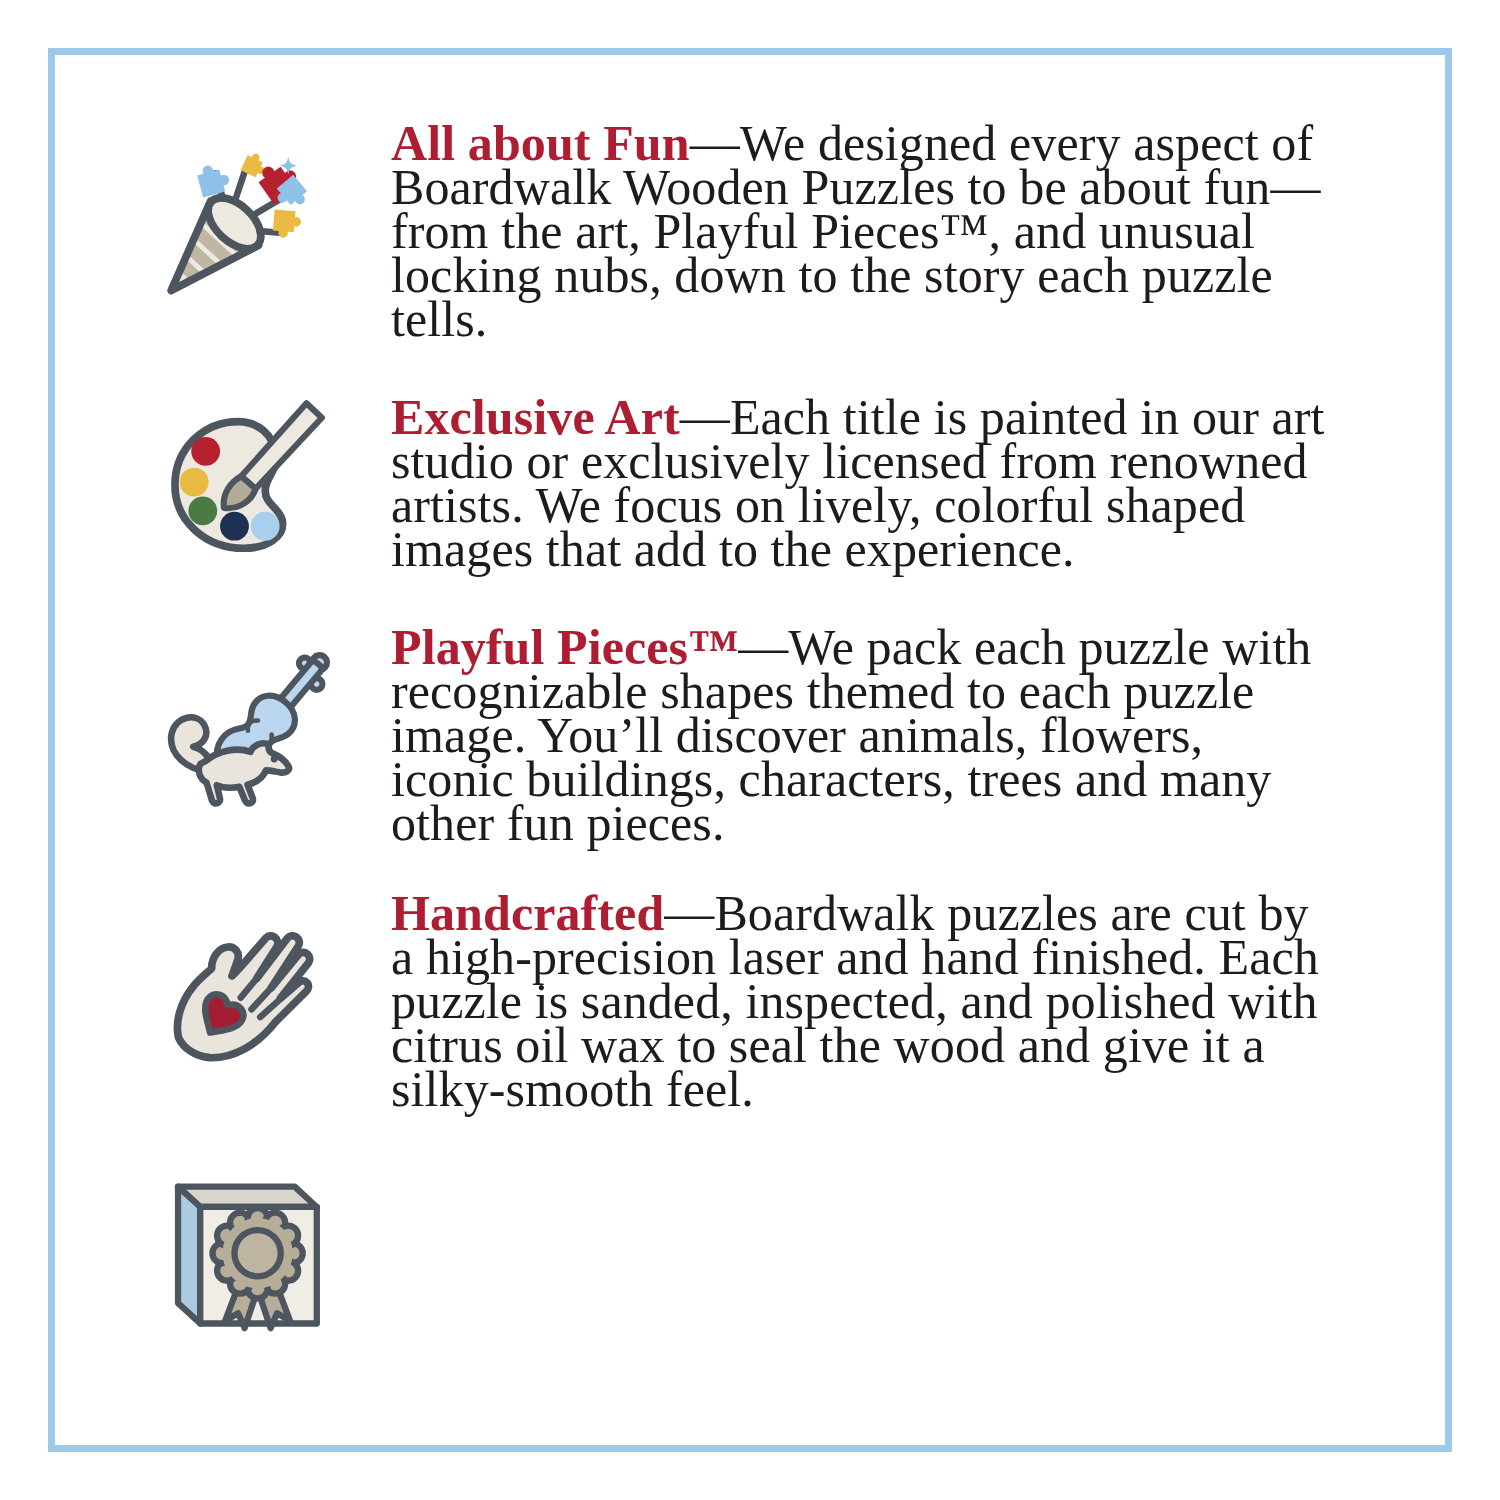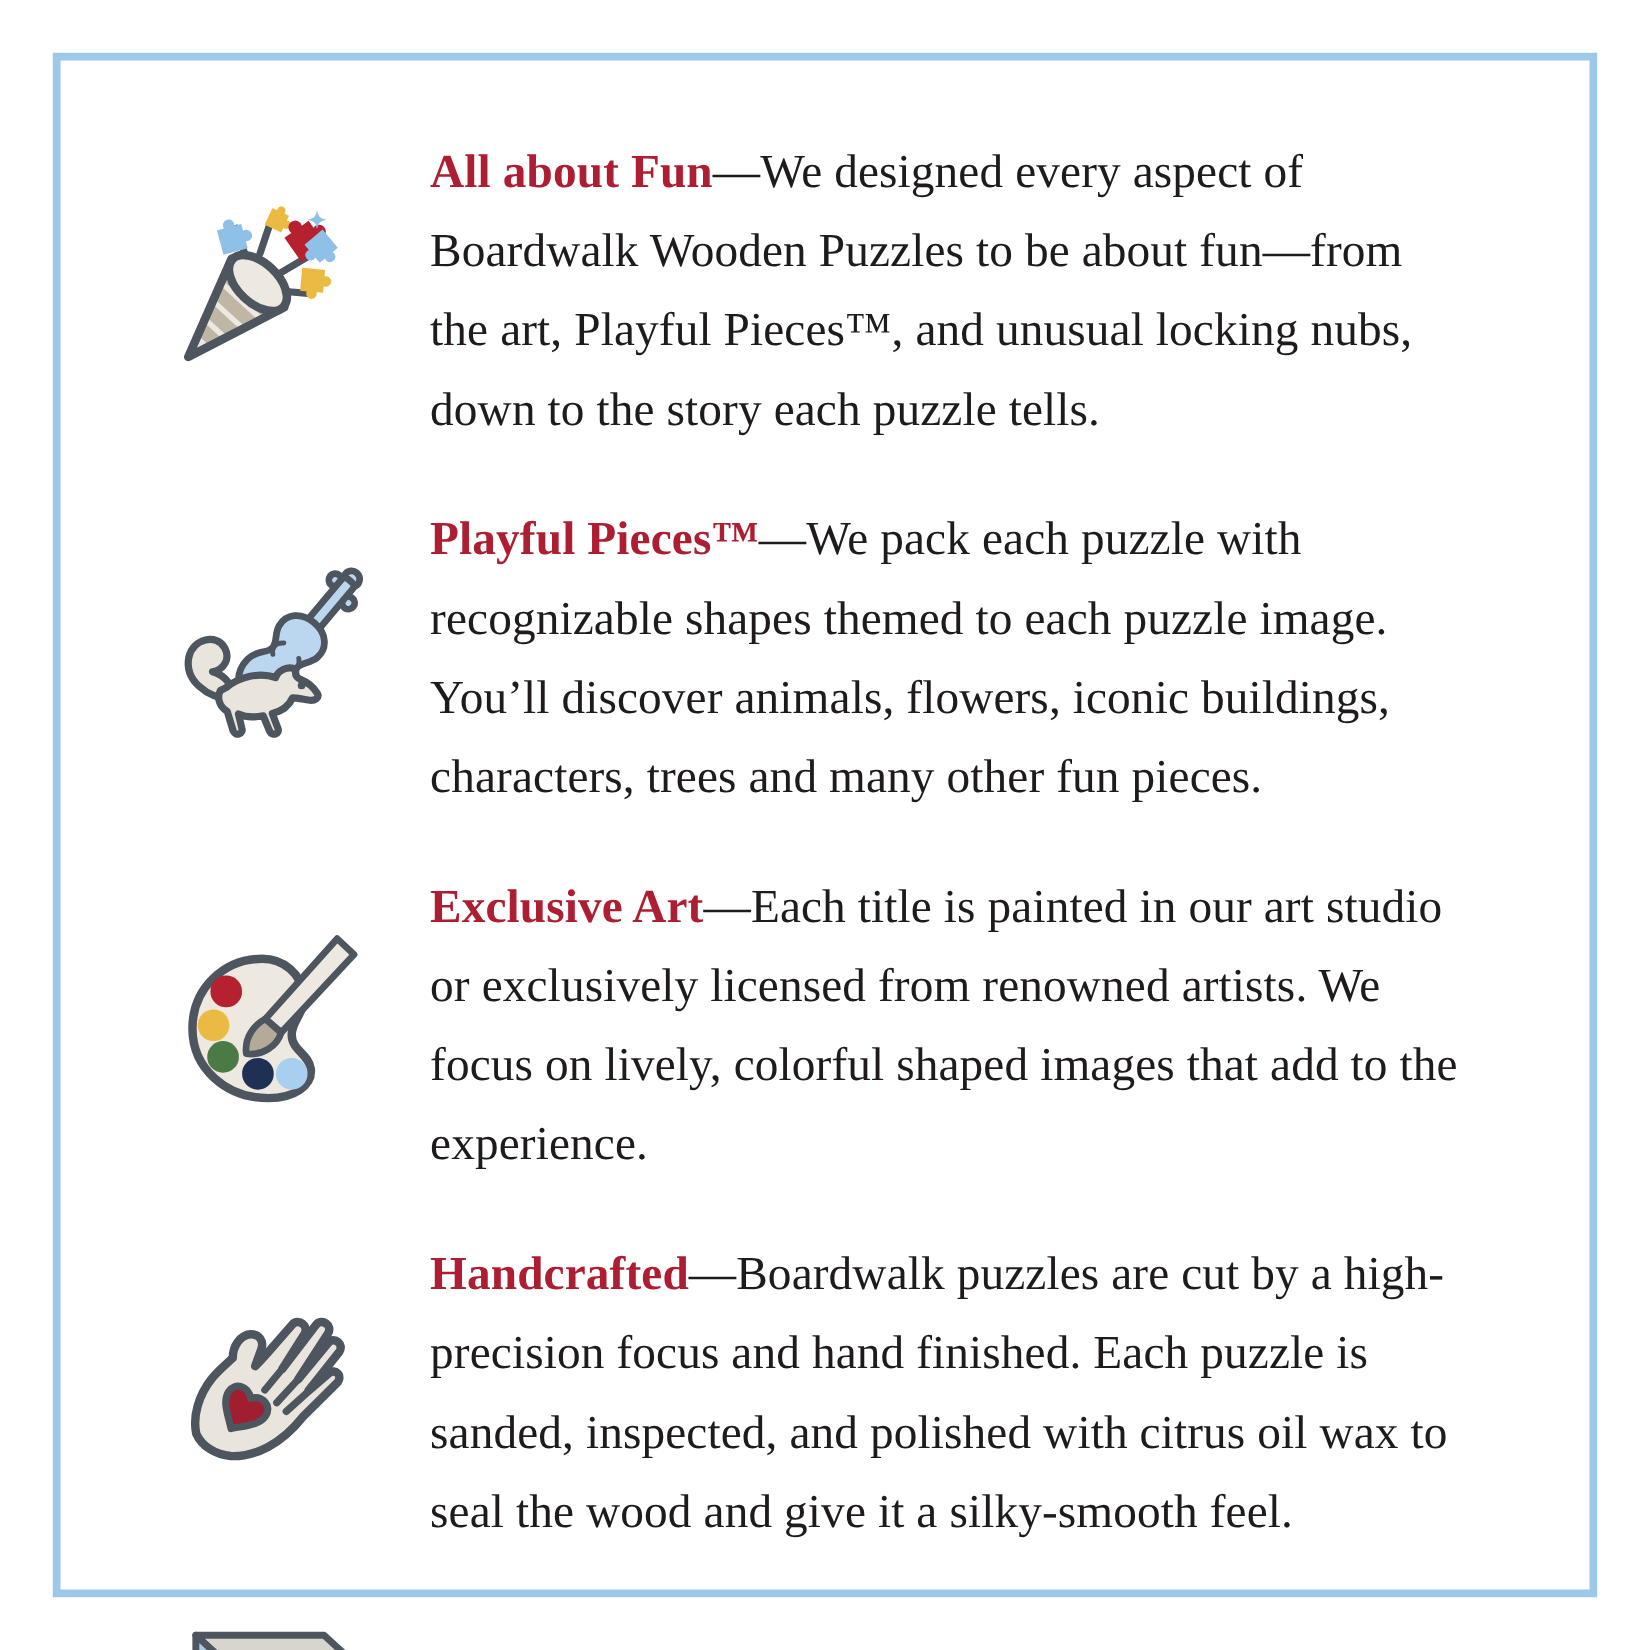--- a/index.html
+++ b/index.html
@@ -39,22 +39,22 @@
     align-items: center;
   }
   .icon-cell {
     flex: 0 0 290px;
     display: flex;
     justify-content: center;
     align-items: center;
   }
   .text-cell {
     flex: 1;
-    font-size: 43px;
-    line-height: 72px;
+    font-size: 50px;
+    line-height: 44px;
     color: #1E1B1A;
     letter-spacing: 0.1px;
   }
   .title {
     color: #AE1E32;
     font-weight: bold;
   }
 </style>
 </head>
 <body>
@@ -93,20 +93,36 @@
             <use href="#pz" fill="#8FC0E8" transform="translate(76 31) rotate(140) scale(0.8)"></use>
             <use href="#pz" fill="#EBBA42" transform="translate(73 45) rotate(95) scale(0.78)"></use>
             <path d="M0,-4.5 C0.9,-1.1 1.1,-0.9 4.5,0 C1.1,0.9 0.9,1.1 0,4.5 C-0.9,1.1 -1.1,0.9 -4.5,0 C-1.1,-0.9 -0.9,-1.1 0,-4.5 Z" fill="#8FC0E8" transform="translate(72 16)"></path>
           </svg>
         </div>
         <div class="text-cell"><span class="title">All about Fun</span><span>—We designed every aspect of Boardwalk Wooden Puzzles to be about fun—from the art, Playful Pieces™, and unusual locking nubs, down to the story each puzzle tells.</span></div>
       </div>
 
       <div class="row">
         <div class="icon-cell">
+          <svg viewBox="0 0 100 100" width="192" height="192">
+            <path d="M46,18 C28,18 13,32 13,51 C13,70 29,84 49,84 C61,84 70,78 69,70 C68,63 60,61.5 60,54 C60,47 66.5,44 65.5,35 C64.5,25 56,18 46,18 Z" fill="#EDE9E0" stroke="#4D555F" stroke-width="4" stroke-linejoin="round"></path>
+            <path d="M81.5,8.5 L89.5,16 L55,53 L47.5,46.5 Z" fill="#EDE9E0" stroke="#4D555F" stroke-width="3.2" stroke-linejoin="round"></path>
+            <path d="M47.5,46.5 L55,53 C53,59.5 46,64 38.5,63 C37.5,55.5 42,49.5 47.5,46.5 Z" fill="#B3AB97" stroke="#4D555F" stroke-width="3.2" stroke-linejoin="round"></path>
+            <circle cx="29" cy="33.5" r="7.5" fill="#B5212E"></circle>
+            <circle cx="23" cy="49.5" r="7.5" fill="#EBBA42"></circle>
+            <circle cx="27.5" cy="64.5" r="7.5" fill="#4C7A45"></circle>
+            <circle cx="44" cy="72.5" r="7.5" fill="#1F3055"></circle>
+            <circle cx="60" cy="72.5" r="7.5" fill="#A9CFEE"></circle>
+          </svg>
+        </div>
+        <div class="text-cell"><span class="title">Exclusive Art</span><span>—Each title is painted in our art studio or exclusively licensed from renowned artists. We focus on lively, colorful shaped images that add to the experience.</span></div>
+      </div>
+
+      <div class="row">
+        <div class="icon-cell">
           <svg viewBox="0 0 100 100" width="205" height="205">
             <g transform="translate(6 -6) rotate(40 46 60)" fill="#BBD7EF" stroke="#4D555F" stroke-width="3" stroke-linejoin="round">
               <circle cx="41" cy="13" r="2.8"></circle>
               <circle cx="52" cy="17" r="2.8"></circle>
               <circle cx="46.3" cy="8" r="3.6"></circle>
               <rect x="43" y="9" width="6.5" height="28" rx="2"></rect>
               <path d="M46,33.5 C38.5,33.5 34,38.5 35,44.5 C35.7,48.6 39,50.3 39,53.8 C39,57.3 34.3,58.9 33.8,64.8 C33.1,72.9 39,79 46,79 C53,79 58.9,72.9 58.2,64.8 C57.7,58.9 53,57.3 53,53.8 C53,50.3 56.3,48.6 57,44.5 C58,38.5 53.5,33.5 46,33.5 Z"></path>
               <path d="M41.5,49 q-4.5,3.5 -0.5,7" fill="none" stroke-width="2.2" stroke-linecap="round"></path>
               <path d="M50.5,57 q4.5,-3.5 0.5,-7" fill="none" stroke-width="2.2" stroke-linecap="round"></path>
             </g>
@@ -116,48 +132,32 @@
               <circle cx="63.5" cy="61.5" r="1.7" fill="#4D555F" stroke="none"></circle>
             </g>
           </svg>
         </div>
         <div class="text-cell"><span class="title">Playful Pieces™</span><span>—We pack each puzzle with recognizable shapes themed to each puzzle image. You’ll discover animals, flowers, iconic buildings, characters, trees and many other fun pieces.</span></div>
       </div>
 
       <div class="row">
         <div class="icon-cell">
           <svg viewBox="0 0 100 100" width="192" height="192">
-            <path d="M46,18 C28,18 13,32 13,51 C13,70 29,84 49,84 C61,84 70,78 69,70 C68,63 60,61.5 60,54 C60,47 66.5,44 65.5,35 C64.5,25 56,18 46,18 Z" fill="#EDE9E0" stroke="#4D555F" stroke-width="4" stroke-linejoin="round"></path>
-            <path d="M81.5,8.5 L89.5,16 L55,53 L47.5,46.5 Z" fill="#EDE9E0" stroke="#4D555F" stroke-width="3.2" stroke-linejoin="round"></path>
-            <path d="M47.5,46.5 L55,53 C53,59.5 46,64 38.5,63 C37.5,55.5 42,49.5 47.5,46.5 Z" fill="#B3AB97" stroke="#4D555F" stroke-width="3.2" stroke-linejoin="round"></path>
-            <circle cx="29" cy="33.5" r="7.5" fill="#B5212E"></circle>
-            <circle cx="23" cy="49.5" r="7.5" fill="#EBBA42"></circle>
-            <circle cx="27.5" cy="64.5" r="7.5" fill="#4C7A45"></circle>
-            <circle cx="44" cy="72.5" r="7.5" fill="#1F3055"></circle>
-            <circle cx="60" cy="72.5" r="7.5" fill="#A9CFEE"></circle>
-          </svg>
-        </div>
-        <div class="text-cell"><span class="title">Exclusive Art</span><span>—Each title is painted in our art studio or exclusively licensed from renowned artists. We focus on lively, colorful shaped images that add to the experience.</span></div>
-      </div>
-
-      <div class="row">
-        <div class="icon-cell">
-          <svg viewBox="0 0 100 100" width="192" height="192">
             <g transform="rotate(33 50 56)">
               <path d="M27.5,86 C21.5,80 18.5,70 19.5,60 C20,55 21.5,50.5 22.5,46.5 C19.5,42 19.5,35.5 23.5,32.5 C26.5,30.3 30.5,31.5 31.5,35.5 L33.5,44 C34.5,40 35,36 35.8,30 L37.5,18 C38.2,13.5 44.8,14.2 44.8,18.7 L45,38 L47,12 C47.4,7.5 54,7.8 54,12.3 L54,38 L56.5,16 C57,11.5 63.5,12.3 63.2,16.8 L61,40 L64.5,28 C65.8,23.8 71.3,25.3 70.3,29.8 L65.5,52 C64,68 57,80 47,86 C40.5,89.5 33,89.5 27.5,86 Z" fill="#E9E5DC" stroke="#4D555F" stroke-width="4" stroke-linejoin="round" stroke-linecap="round"></path>
               <g stroke="#4D555F" stroke-width="3.4" stroke-linecap="round" fill="none">
                 <path d="M45,38 L43.5,51"></path>
                 <path d="M54,38 L51.5,53"></path>
                 <path d="M61,41 L57.5,54"></path>
               </g>
               <path d="M40,75 C35.5,70.5 29.5,66.5 29.5,61 C29.5,55.5 36,53.5 40,58 C44,53.5 50.5,55.5 50.5,61 C50.5,66.5 44.5,70.5 40,75 Z" fill="#A11E30" stroke="#4D555F" stroke-width="3.4" stroke-linejoin="round"></path>
             </g>
           </svg>
         </div>
-        <div class="text-cell"><span class="title">Handcrafted</span><span>—Boardwalk puzzles are cut by a high-precision focus and hand finished. Each puzzle is sanded, inspected, and polished with citrus oil wax to seal the wood and give it a silky-smooth feel.</span></div>
+        <div class="text-cell"><span class="title">Handcrafted</span><span>—Boardwalk puzzles are cut by a high-precision laser and hand finished. Each puzzle is sanded, inspected, and polished with citrus oil wax to seal the wood and give it a silky-smooth feel.</span></div>
       </div>
 
       <div class="row">
         <div class="icon-cell">
           <svg viewBox="0 0 100 100" width="185" height="185">
             <g stroke="#4D555F" stroke-width="3.4" stroke-linejoin="round">
               <polygon points="13,16 76,16 88,27 25,27" fill="#D8D5CC"></polygon>
               <polygon points="13,16 25,27 25,90 13,79" fill="#ABCBE0"></polygon>
               <rect x="25" y="27" width="63" height="63" fill="#F0EDE5"></rect>
               <path d="M47,66 L38.5,88.5 L45.5,84.5 L49,92.5 L56.5,70 Z" fill="#B6AE99"></path>

